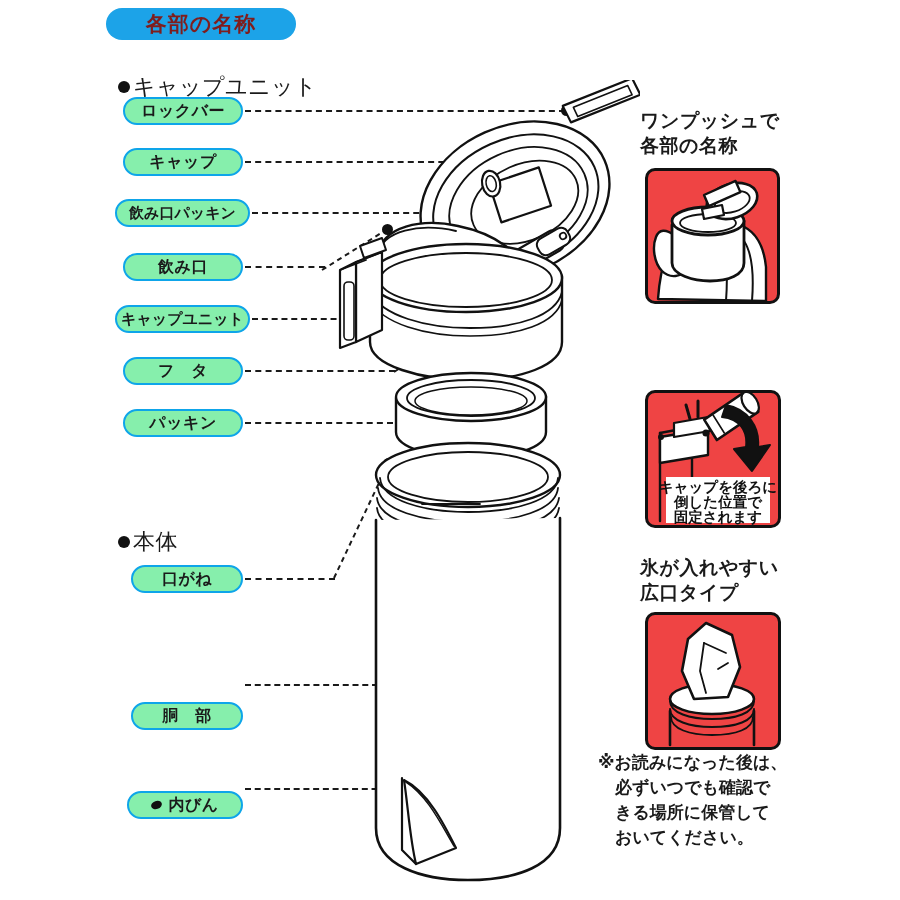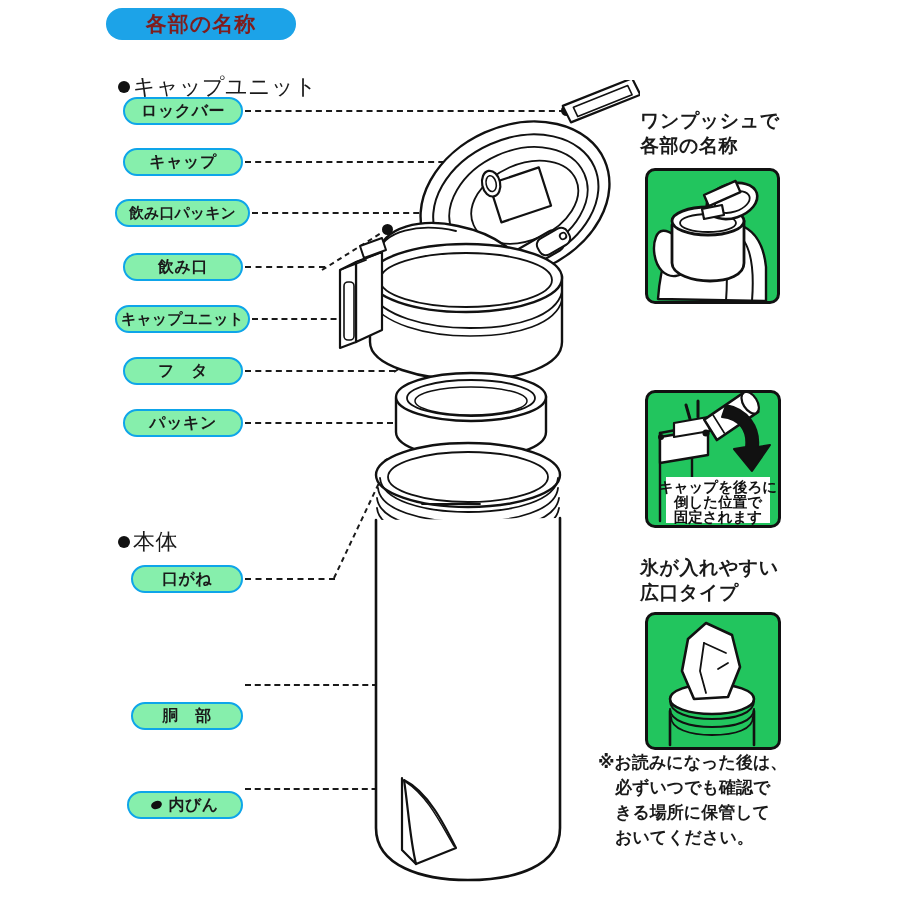--- a/index.html
+++ b/index.html
@@ -67,21 +67,21 @@
   .rc-title{
     position:absolute;
     font-size:19px;font-weight:bold;
     line-height:25px;letter-spacing:.5px;
     white-space:pre-line;
   }
   .thumb{
     position:absolute;
     border:3px solid #111;
     border-radius:10px;
-    background:#22c55e;
+    background:#ef4444;
     box-sizing:border-box;
     overflow:hidden;
   }
   .note{
     position:absolute;
     font-size:17px;font-weight:bold;
     line-height:25px;letter-spacing:0;
     white-space:pre-line;
   }
 

